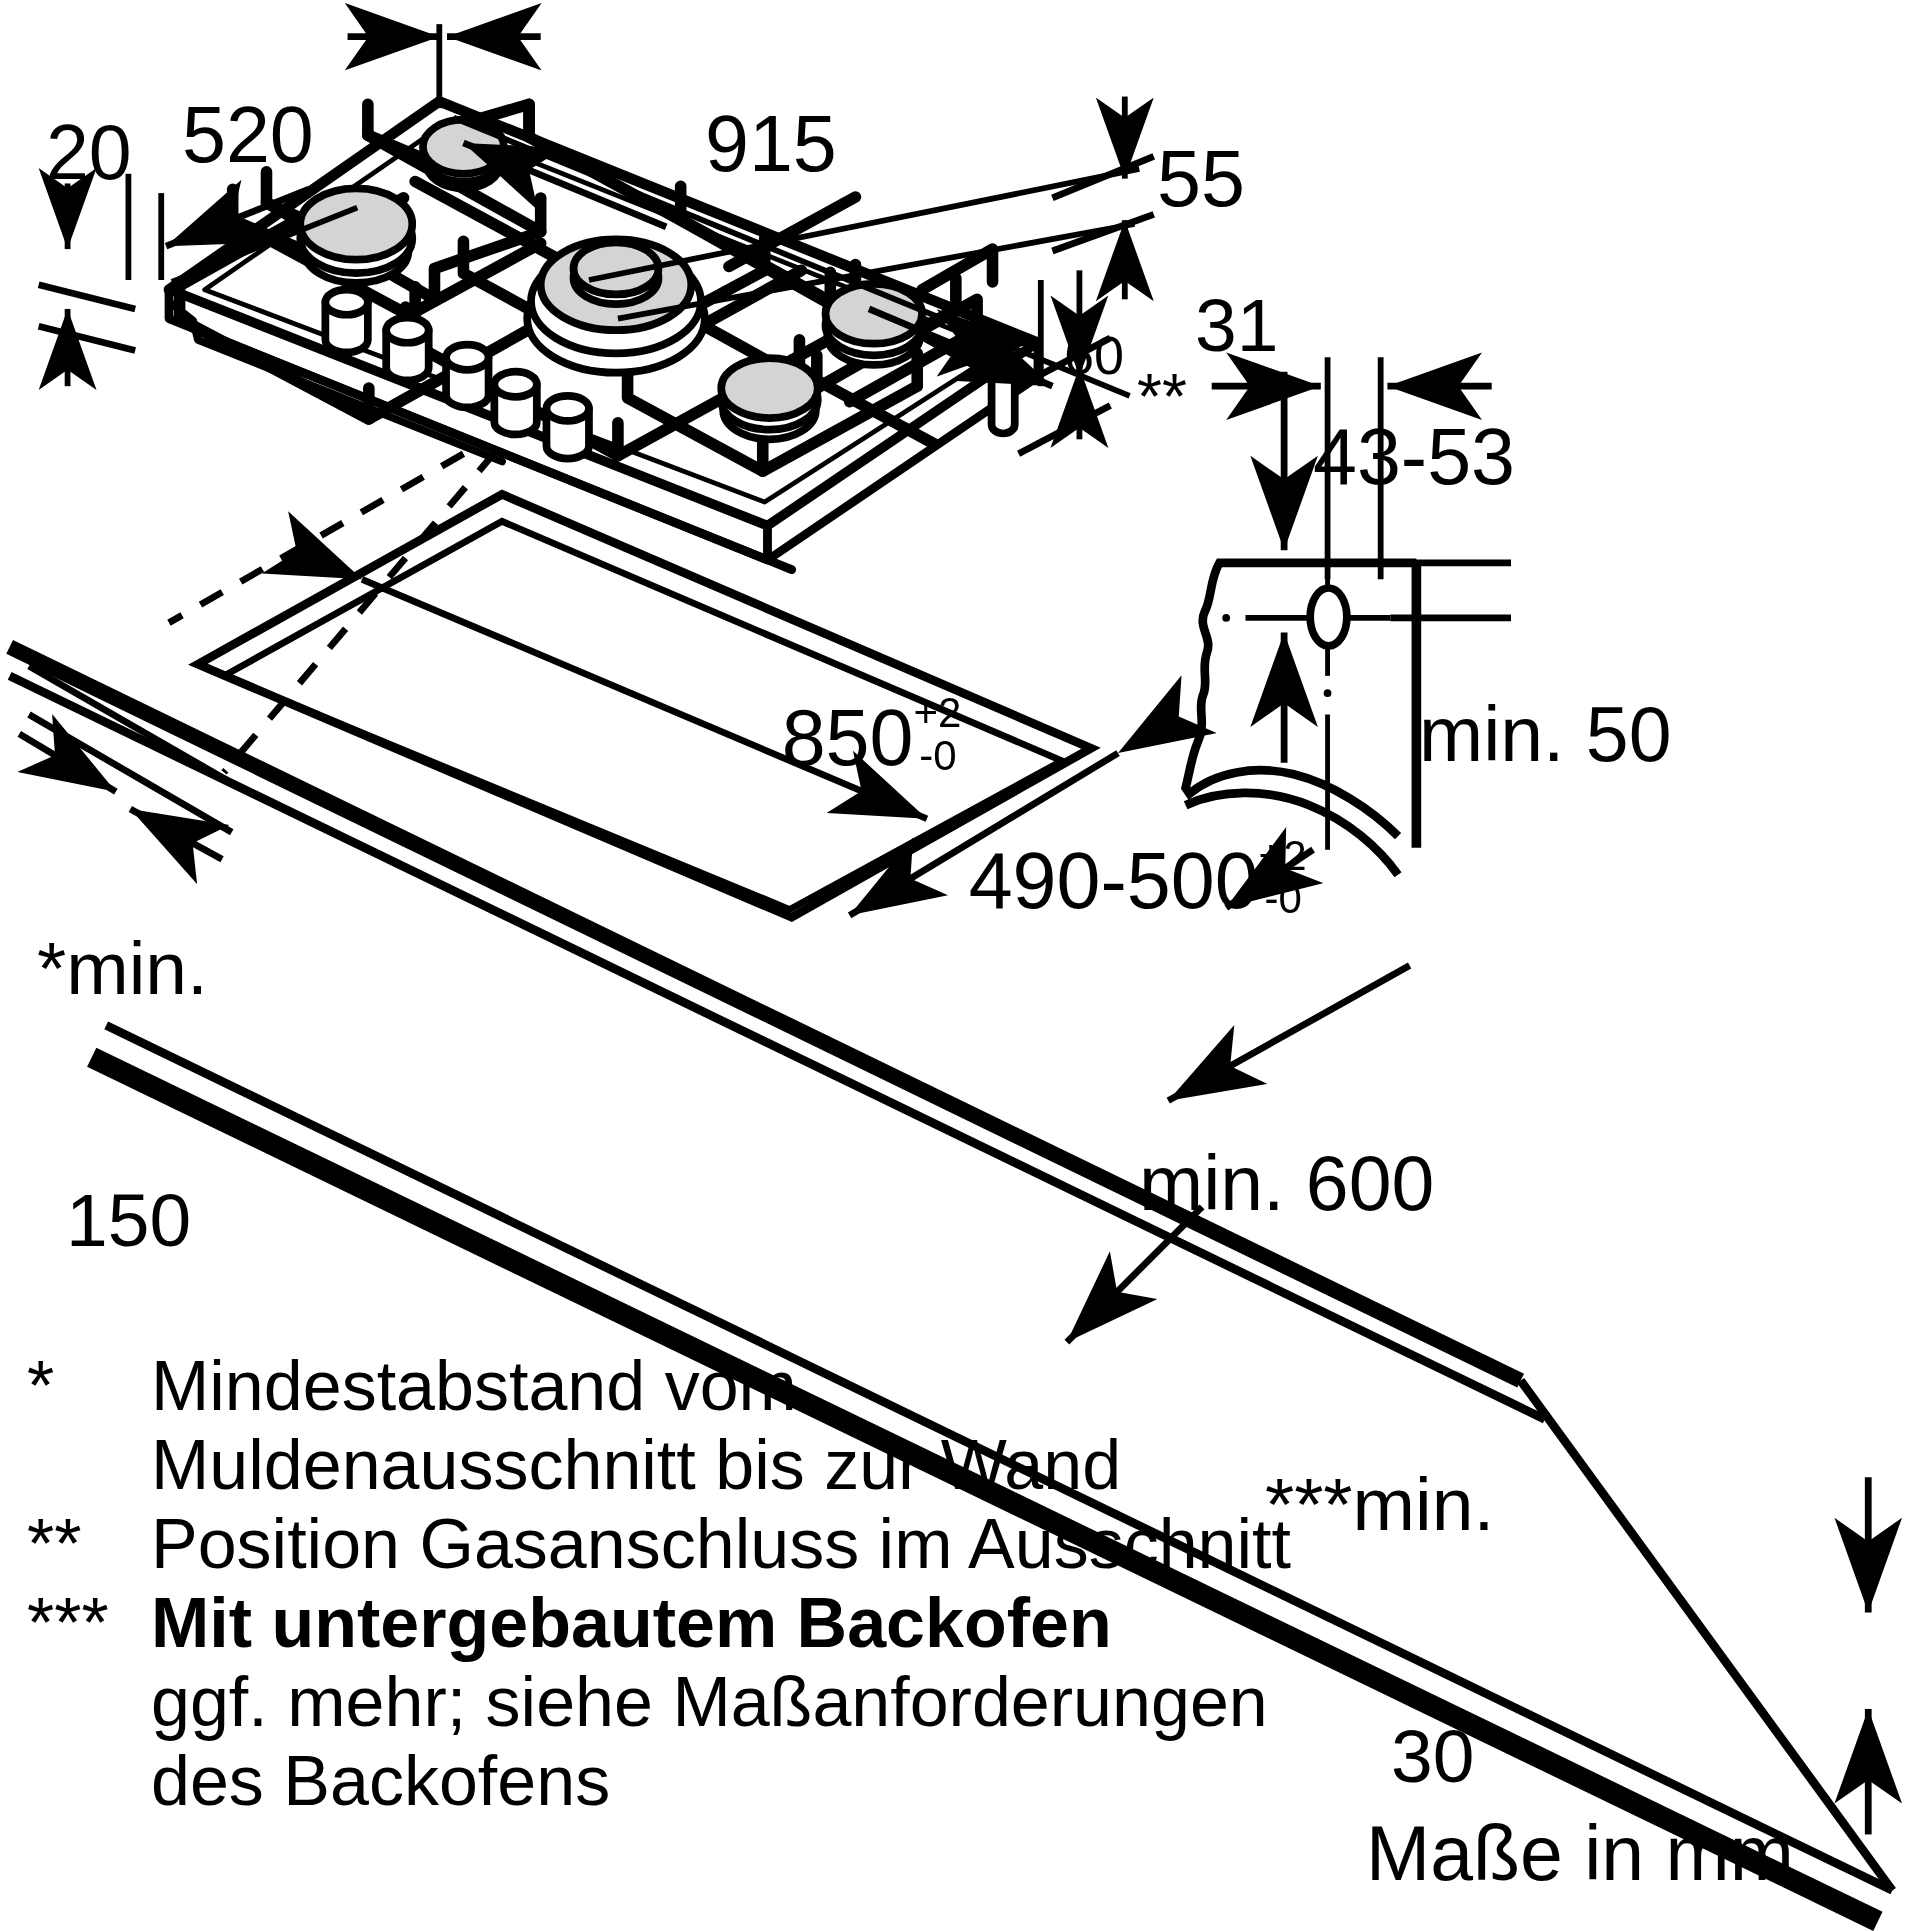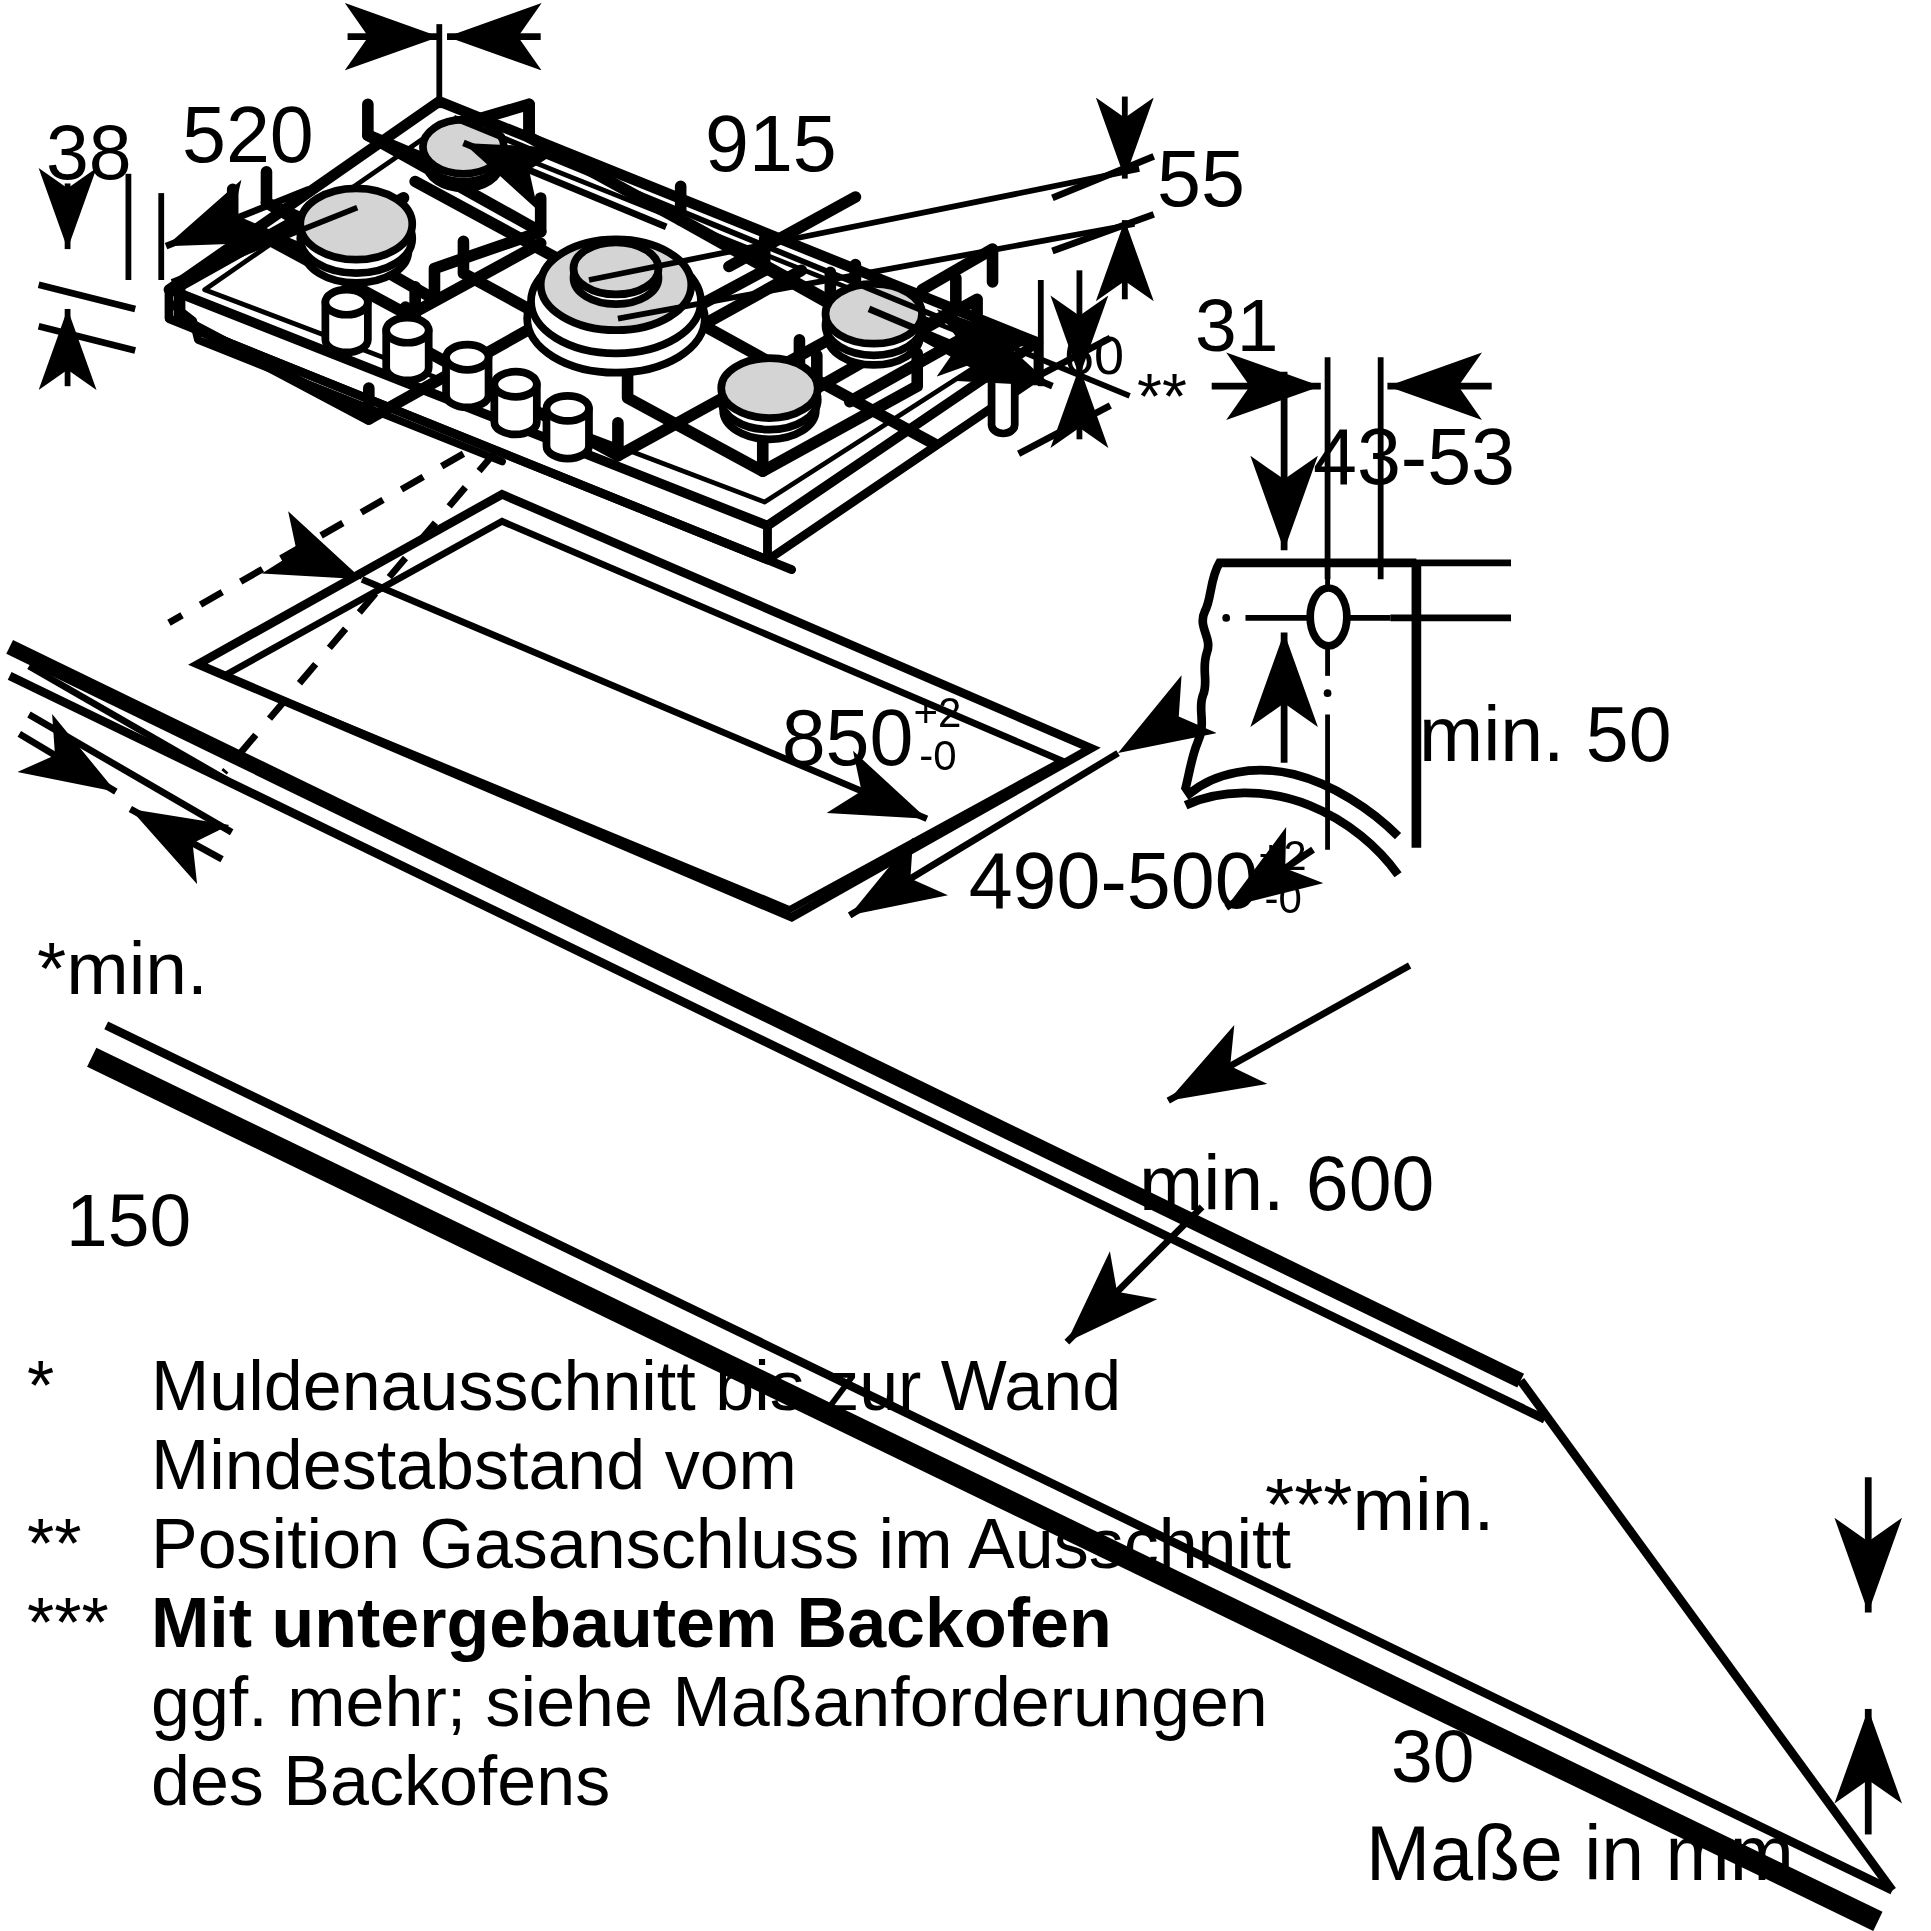--- a/index.html
+++ b/index.html
@@ -244,21 +244,21 @@
     <path d="M230,890 L135,838" stroke-width="7" marker-end="url(#arrS)"></path>
 
     <path d="M1460,1000 L1210,1140" stroke-width="7" marker-end="url(#arrS)"></path>
     <path d="M1245,1250 L1105,1390" stroke-width="7" marker-end="url(#arrS)"></path>
 
     <path d="M1935,1530 L1935,1670" stroke-width="7" marker-end="url(#arrS)"></path>
     <path d="M1935,1900 L1935,1770" stroke-width="7" marker-end="url(#arrS)"></path>
   </g>
 </svg>
 
-<div class="lbl dim" style="left:46px; top:114px; font-size:77px;">38</div>
+<div class="lbl dim" style="left:46px; top:114px; font-size:77px;">20</div>
 
 <div class="lbl dim" style="left:182px; top:95px; font-size:79px;">520</div>
 
 <div class="lbl dim" style="left:705px; top:104px; font-size:79px;">915</div>
 
 <div class="lbl dim" style="left:1157px; top:139px; font-size:79px;">55</div>
 
 <div class="lbl dim" style="left:1064px; top:328px; font-size:54px;">60</div>
 
 <div class="lbl dim" style="left:1195px; top:288px; font-size:75px;">31</div>
@@ -299,22 +299,22 @@
   <div style="margin-left:126px;">30</div>
 </div>
 
 <div class="lbl dim" style="left:1366px; top:1815px; font-size:77px;">Maße in mm</div>
 
 <div style="position:absolute; left:27px; top:1347px; width:1284px;">
 
   <div style="display:flex; align-items:flex-start;">
     <div style="width:124px; font-size:70px; line-height:1.13; flex:0 0 124px;">*</div>
     <div style="flex:1;">
+      <div style="font-size:70px; line-height:1.13;">Mindestabstand vom</div>
       <div style="font-size:70px; line-height:1.13;">Muldenausschnitt bis zur Wand</div>
-      <div style="font-size:70px; line-height:1.13;">Mindestabstand vom</div>
     </div>
   </div>
 
   <div style="display:flex; align-items:flex-start;">
     <div style="width:124px; font-size:70px; line-height:1.13; flex:0 0 124px;">**</div>
     <div style="flex:1;">
       <div style="font-size:70px; line-height:1.13;">Position Gasanschluss im Ausschnitt</div>
     </div>
   </div>
 

